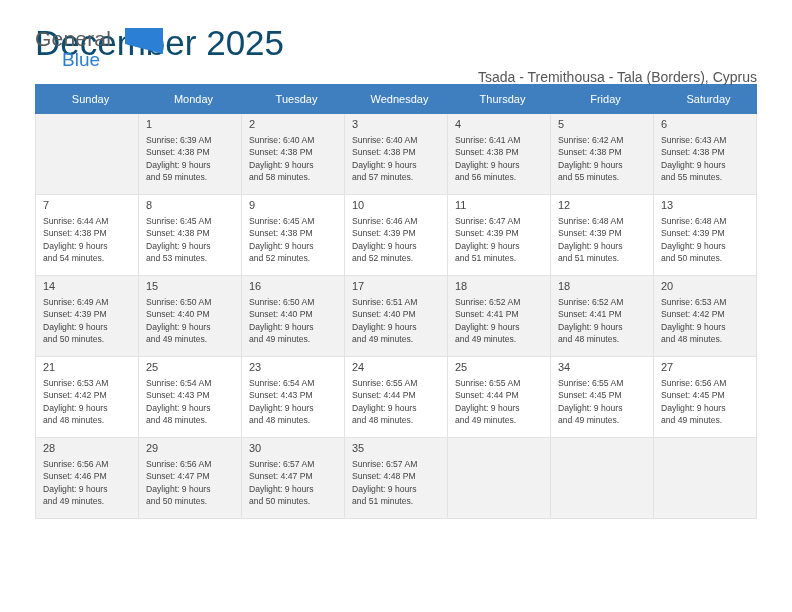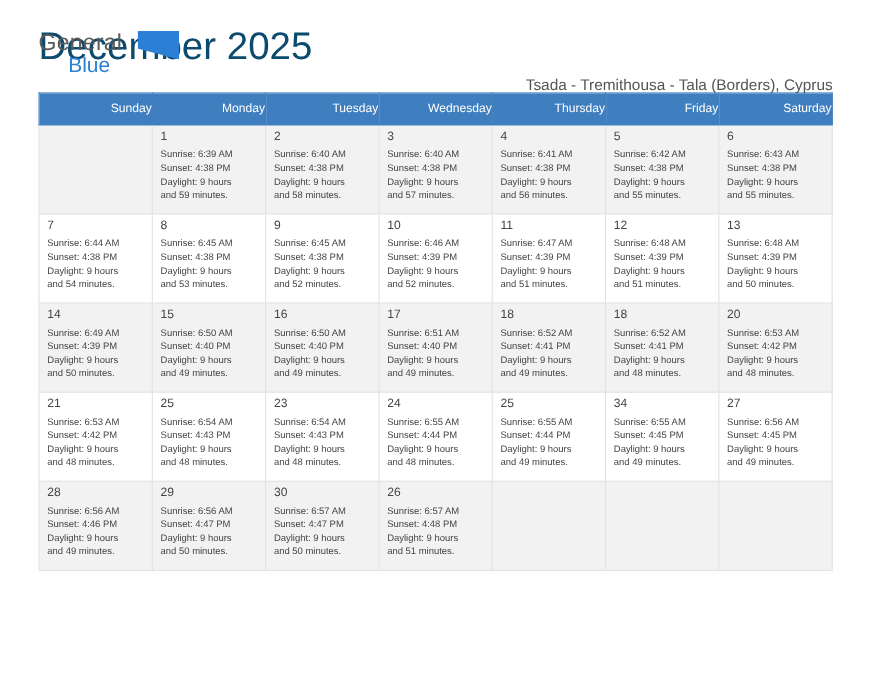--- a/index.html
+++ b/index.html
@@ -81,21 +81,21 @@
     width: 722px;
     border-collapse: collapse;
     table-layout: fixed;
     margin-top: 14px;
   }
   .calendar th {
     background: #3f7fbf;
     color: #ffffff;
     font-size: 11px;
     font-weight: normal;
-    text-align: right;
+    text-align: center;
     padding: 5px 0 5px 7px;
     height: 18px;
     border: 1px solid #3f7fbf;
   }
   .calendar td {
     vertical-align: top;
     border: 1px solid #e2e2e2;
     padding: 0;
     height: 80px;
     width: 103px;
@@ -491,21 +491,21 @@
               <div class="info">
                 <div>Sunrise: 6:57 AM</div>
                 <div>Sunset: 4:47 PM</div>
                 <div>Daylight: 9 hours</div>
                 <div>and 50 minutes.</div>
               </div>
             </div>
           </td>
           <td>
             <div class="cell-inner">
-              <div class="daynum">26</div>
+              <div class="daynum">35</div>
               <div class="info">
                 <div>Sunrise: 6:57 AM</div>
                 <div>Sunset: 4:48 PM</div>
                 <div>Daylight: 9 hours</div>
                 <div>and 51 minutes.</div>
               </div>
             </div>
           </td>
           <td class="empty">
             <div class="cell-inner"></div>

